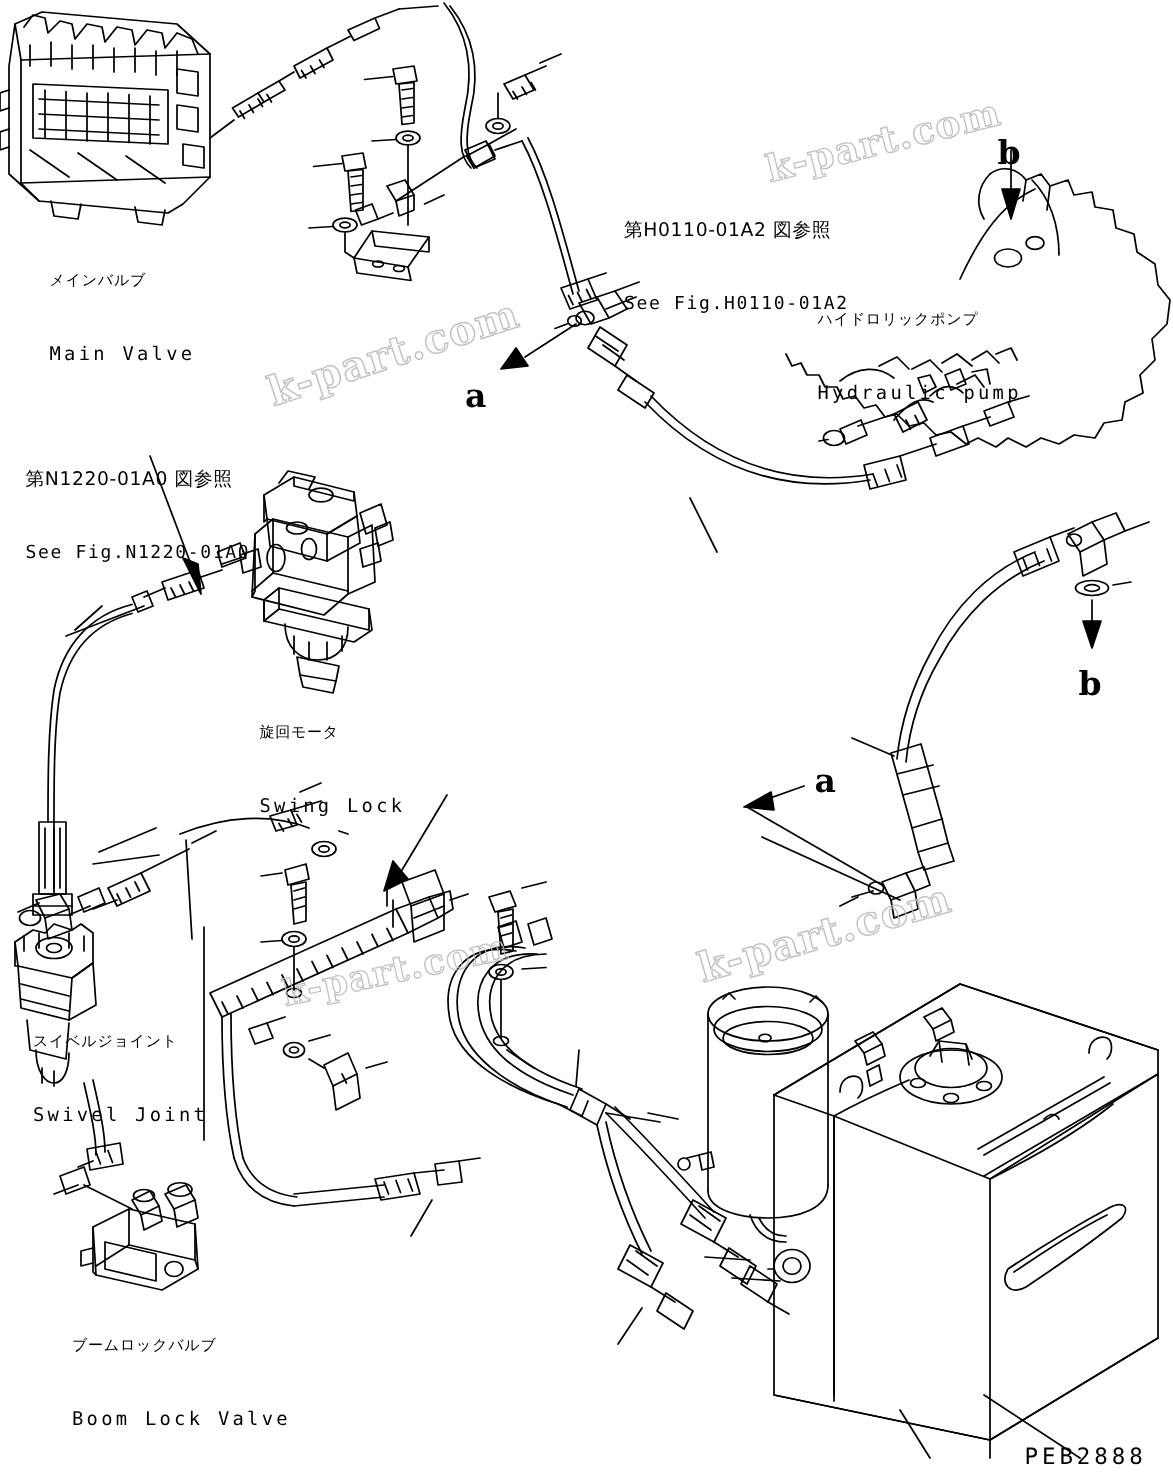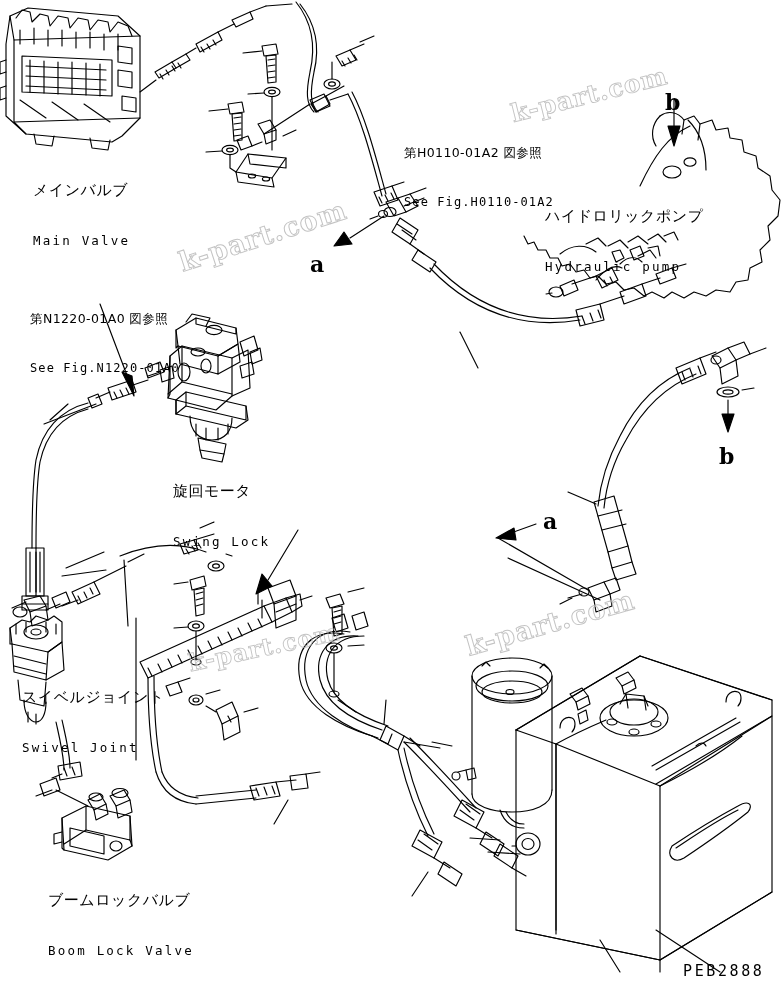--- a/index.html
+++ b/index.html
@@ -4,21 +4,21 @@
 <style>
   html,body{margin:0;padding:0;background:#ffffff;}
   body{
     width:782px;height:987px;position:relative;overflow:hidden;
     font-family:"DejaVu Sans Mono","Liberation Mono",monospace;
     color:#000;
   }
   #sheet{position:absolute;inset:0;width:782px;height:987px;}
   svg.layer{position:absolute;left:0;top:0;width:782px;height:987px;}
   .lbl{position:absolute;white-space:pre;line-height:1.12;}
-  .jp{font-family:"DejaVu Sans","Liberation Sans",sans-serif;font-size:15px;letter-spacing:.5px;}
+  .jp{font-family:"DejaVu Sans","Liberation Sans",sans-serif;font-size:10px;letter-spacing:.5px;}
   .en{font-family:"DejaVu Sans Mono","Liberation Mono",monospace;font-size:12.5px;letter-spacing:2.2px;}
   .ref-jp{font-family:"DejaVu Sans","Liberation Sans",sans-serif;font-size:12.5px;letter-spacing:.4px;}
   .ref-en{font-family:"DejaVu Sans Mono","Liberation Mono",monospace;font-size:12px;letter-spacing:1.1px;}
   .mark{font-family:"DejaVu Serif","Liberation Serif",serif;font-size:22px;font-weight:700;}
   .dwg{font-family:"DejaVu Sans Mono","Liberation Mono",monospace;font-size:15px;letter-spacing:2.6px;font-weight:400;}
   .wm{
     position:absolute;white-space:pre;
     font-family:"DejaVu Serif","Liberation Serif",serif;
     font-size:27px;font-weight:700;letter-spacing:1px;
     color:transparent;
@@ -604,27 +604,27 @@
   <div class="lbl" style="left:48px;top:856px;">
     <div class="jp">ブームロックバルブ</div>
     <div class="en">Boom Lock Valve</div>
   </div>
 
   <div class="lbl" style="left:458px;top:953px;">
     
     
   </div>
 
-  <div class="lbl" style="left:404px;top:110px;">
+  <div class="lbl" style="left:416px;top:110px;">
     <div class="ref-jp">第H0110-01A2 図参照</div>
     <div class="ref-en">See Fig.H0110-01A2</div>
   </div>
 
 
-  <div class="lbl" style="left:30px;top:276px;">
+  <div class="lbl" style="left:17px;top:276px;">
     <div class="ref-jp">第N1220-01A0 図参照</div>
     <div class="ref-en">See Fig.N1220-01A0</div>
   </div>
 
 
   <div class="lbl mark" style="left:310px;top:252px;">a</div>
   <div class="lbl mark" style="left:665px;top:90px;">b</div>
   <div class="lbl mark" style="left:543px;top:509px;">a</div>
   <div class="lbl mark" style="left:719px;top:444px;">b</div>
 

